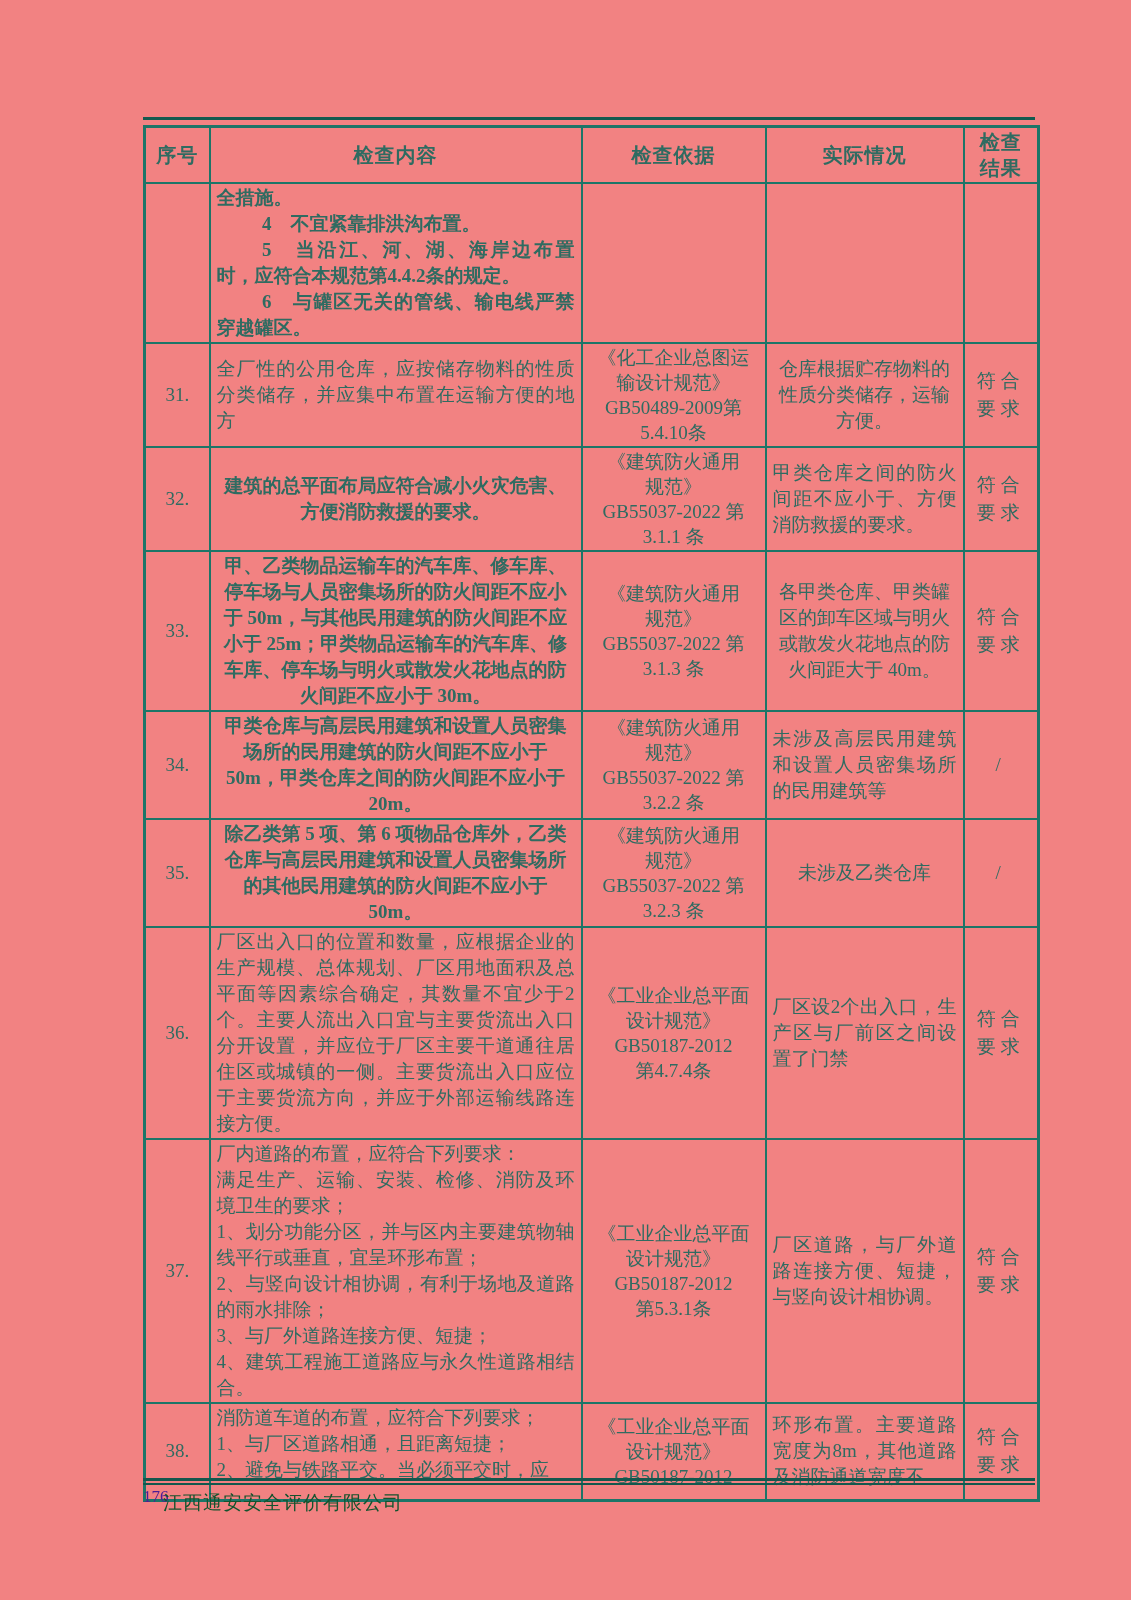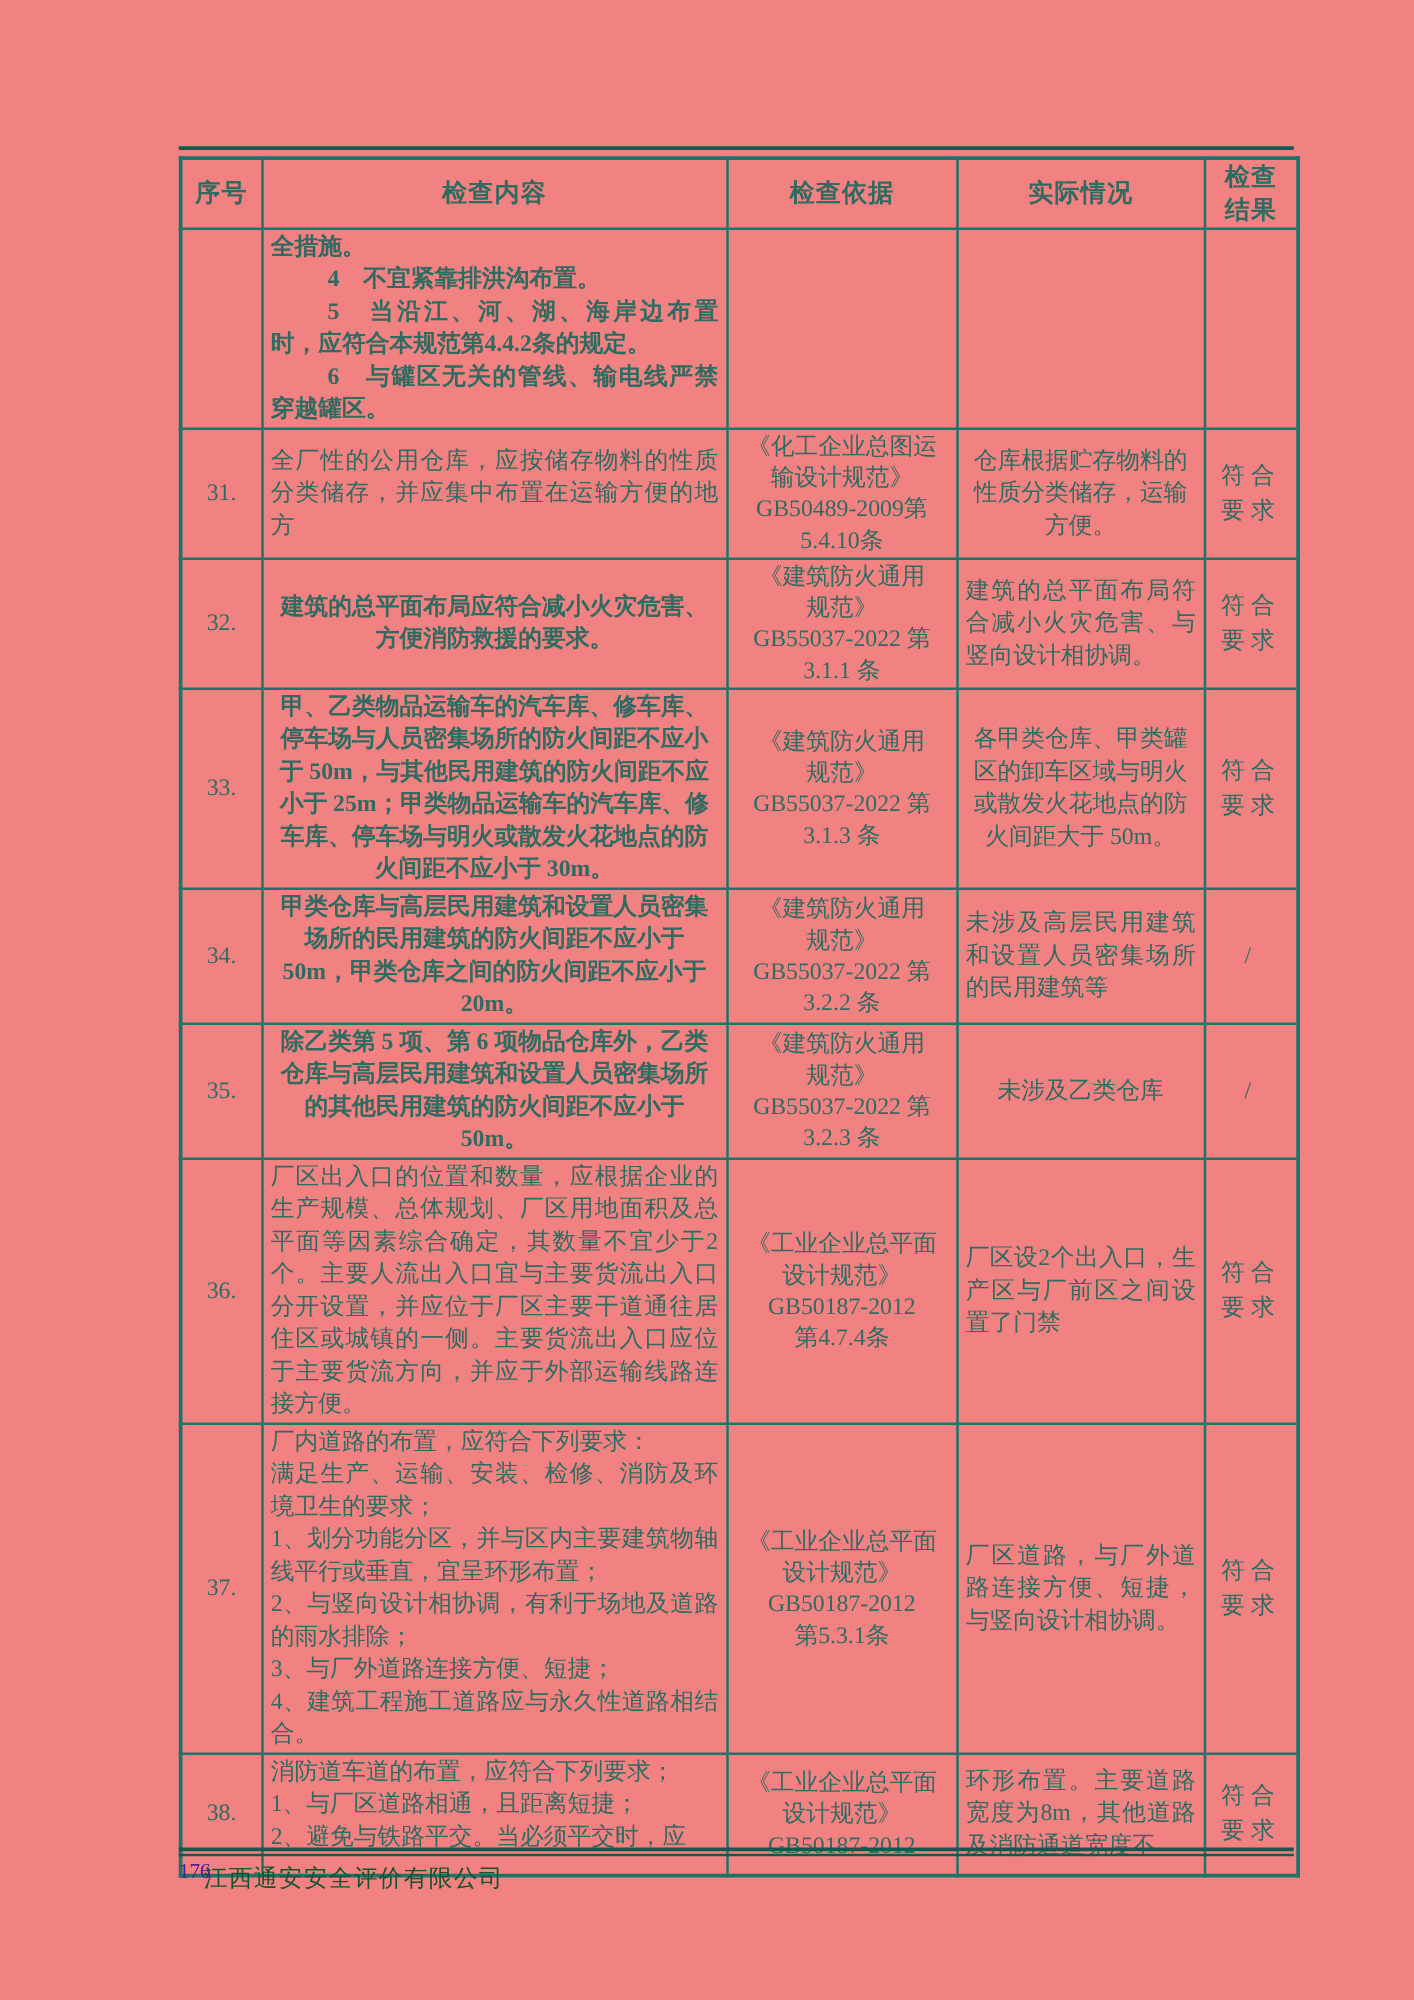--- a/index.html
+++ b/index.html
@@ -141,36 +141,36 @@
       <td class="no-cell">32.</td>
       <td class="content-cell ccenter">
         <p>建筑的总平面布局应符合减小火灾危害、方便消防救援的要求。</p>
       </td>
       <td class="basis-cell">
         <div>《建筑防火通用</div>
         <div>规范》</div>
         <div>GB55037-2022 第</div>
         <div>3.1.1 条</div>
       </td>
-      <td class="actual-cell a-left">建筑的总平面布局符合减小火灾危害、与竖向设计相协调。</td>
+      <td class="actual-cell a-left">甲类仓库之间的防火间距不应小于、方便消防救援的要求。</td>
       <td class="result-cell">符合要求</td>
     </tr>
 
     <tr class="r3">
       <td class="no-cell">33.</td>
       <td class="content-cell ccenter">
         <p>甲、乙类物品运输车的汽车库、修车库、停车场与人员密集场所的防火间距不应小于 50m，与其他民用建筑的防火间距不应小于 25m；甲类物品运输车的汽车库、修车库、停车场与明火或散发火花地点的防火间距不应小于 30m。</p>
       </td>
       <td class="basis-cell">
         <div>《建筑防火通用</div>
         <div>规范》</div>
         <div>GB55037-2022 第</div>
         <div>3.1.3 条</div>
       </td>
-      <td class="actual-cell a-center">各甲类仓库、甲类罐区的卸车区域与明火或散发火花地点的防火间距大于 50m。</td>
+      <td class="actual-cell a-center">各甲类仓库、甲类罐区的卸车区域与明火或散发火花地点的防火间距大于 40m。</td>
       <td class="result-cell">符合要求</td>
     </tr>
 
     <tr class="r4">
       <td class="no-cell">34.</td>
       <td class="content-cell ccenter">
         <p>甲类仓库与高层民用建筑和设置人员密集场所的民用建筑的防火间距不应小于 50m，甲类仓库之间的防火间距不应小于 20m。</p>
       </td>
       <td class="basis-cell">
         <div>《建筑防火通用</div>

